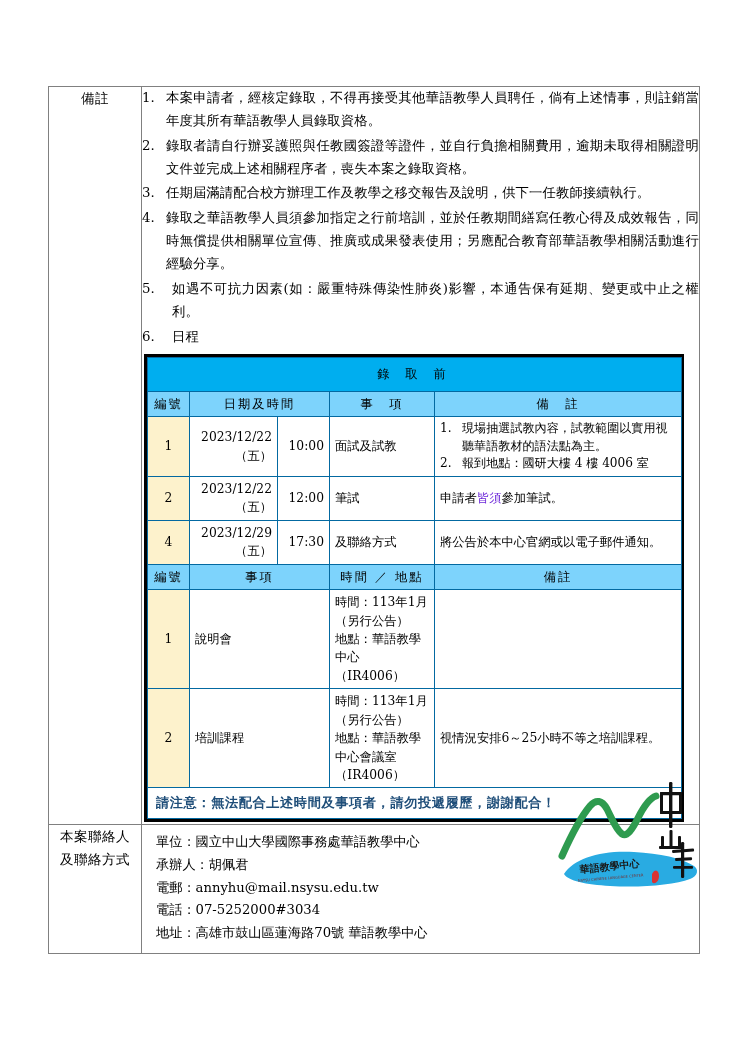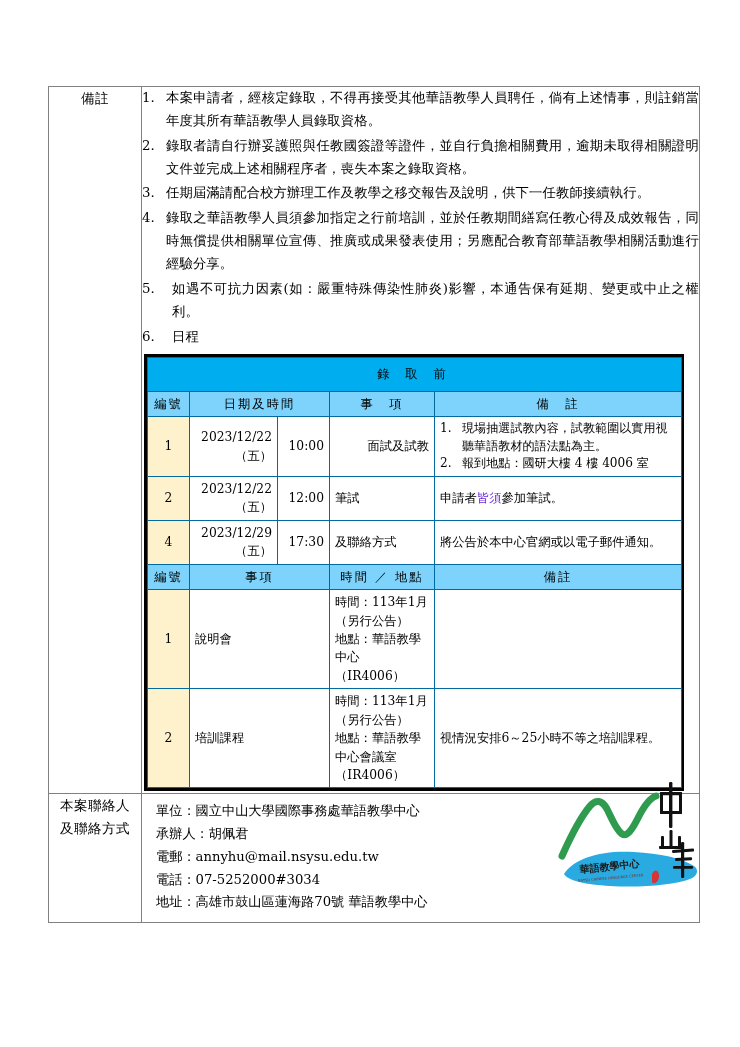--- a/index.html
+++ b/index.html
@@ -115,21 +115,21 @@
     font-weight: bold;
     font-size: 12.5px;
     letter-spacing: 2px;
     padding: 3px 0 !important;
   }
   .idcell {
     background: #FDF2CC;
     text-align: center;
     font-size: 13px;
   }
-  .center { text-align: right; }
+  .center { text-align: left; }
   .datecell { text-align: right; font-size: 12px; line-height: 1.35; }
   .timecell { text-align: right; font-size: 12px; }
   .redtxt { color: #6d28d9; }
   ol.subnotes {
     list-style: none;
     margin: 0;
     padding: 0;
   }
   ol.subnotes > li {
     position: relative;
@@ -289,20 +289,25 @@
                 <tr>
                   <td class="idcell">2</td>
                   <td colspan="2">培訓課程</td>
                   <td>
                     <div>時間：113年1月（另行公告）</div>
                     <div>地點：華語教學中心會議室（IR4006）</div>
                   </td>
                   <td>視情況安排6～25小時不等之培訓課程。</td>
                 </tr>
 
+                <tr class="notice-row">
+                  <td colspan="5">
+                    <span class="notice-txt">請注意：無法配合上述時間及事項者，請勿投遞履歷，謝謝配合！</span>
+                  </td>
+                </tr>
               </tbody>
             </table>
           </div>
 
         </td>
       </tr>
 
       <tr>
         <td class="label-cell">
           <div>本案聯絡人</div>

